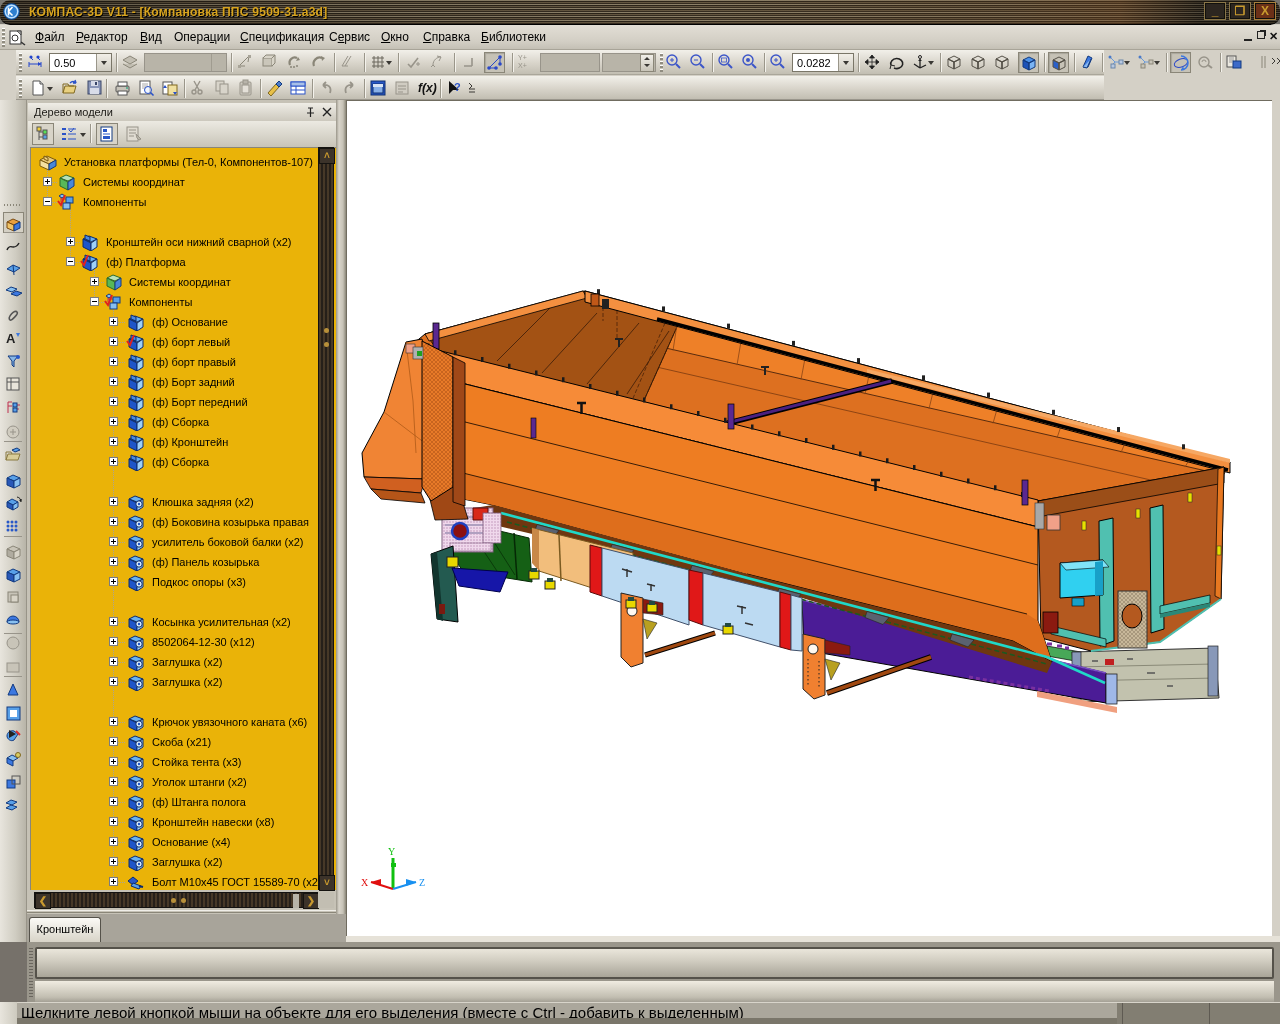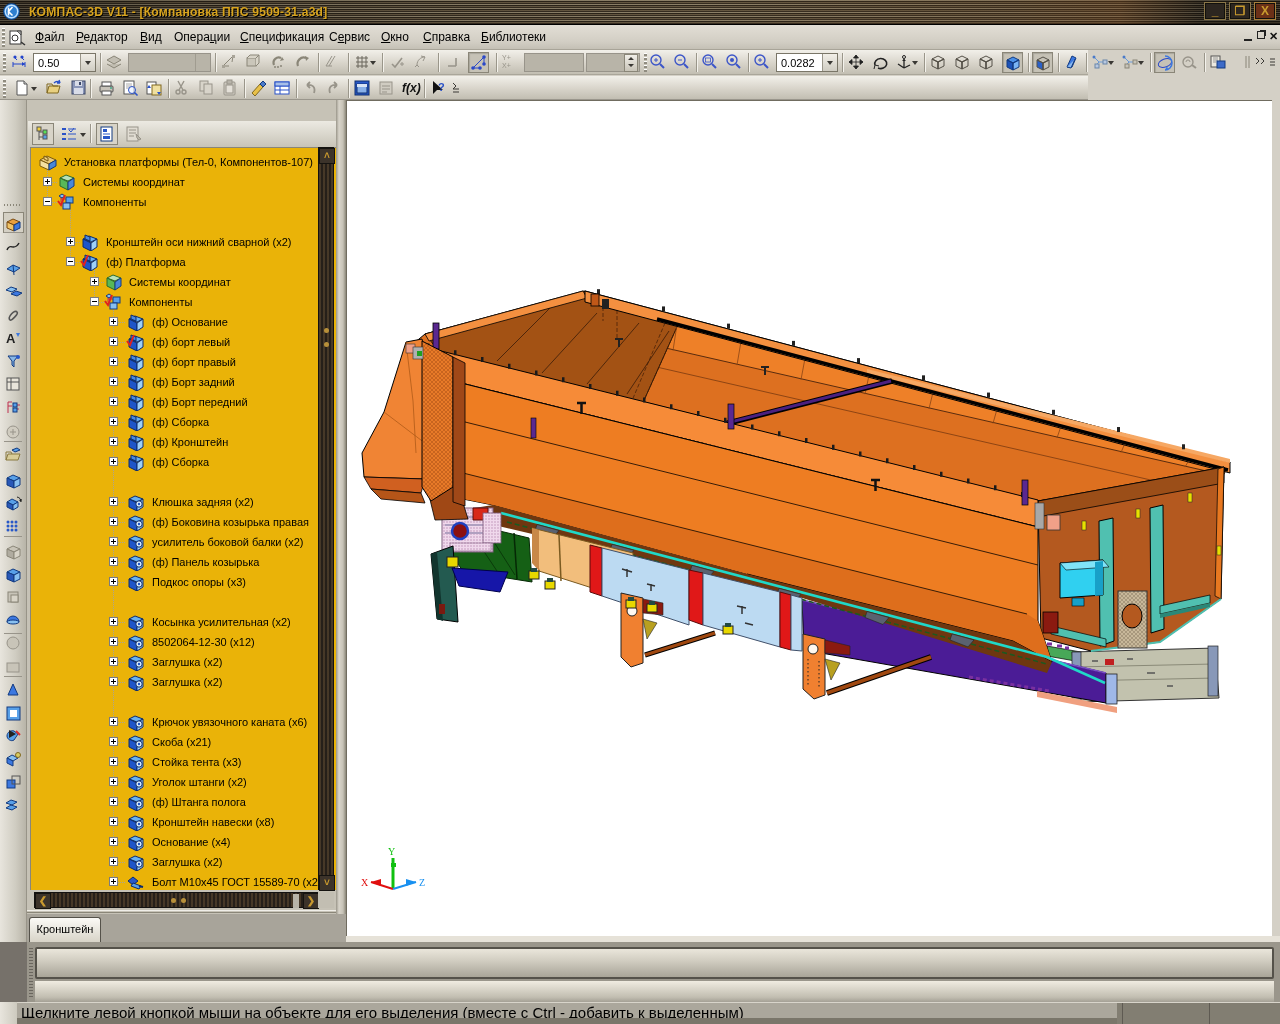--- a/index.html
+++ b/index.html
@@ -1,31 +1,31 @@
 <!DOCTYPE html>
 <html><head><meta charset="utf-8">
 <style>
 *{margin:0;padding:0;box-sizing:border-box}
 html,body{width:1280px;height:1024px;overflow:hidden}
 body{position:relative;font-family:"Liberation Sans",sans-serif;background:#d4d0c6}
 .ab{position:absolute}
 
 #title{left:0;top:0;width:1280px;height:25px;
  background:repeating-linear-gradient(180deg,#94886f 0 1px,#2e261b 1px 2px,#6a5c45 2px 3px,#372e22 3px 4px);
- border-bottom:1px solid #000;}
+ border-bottom:1px solid #000;border-radius:10px;}
 #title .shade{position:absolute;inset:0;background:linear-gradient(90deg,rgba(0,0,0,.42) 0,rgba(0,0,0,.25) 180px,rgba(0,0,0,.12) 420px,rgba(40,28,14,.08) 700px,rgba(80,50,22,.25) 1000px,rgba(95,55,22,.42) 1120px,rgba(0,0,0,.45) 1200px);}
 #title .txt{position:absolute;left:29px;top:4px;color:#d8a41e;font-size:13.5px;font-weight:bold;
  letter-spacing:.2px;transform:scaleX(.90);transform-origin:0 0;white-space:nowrap;text-shadow:1px 1px 0 #000}
 .tbtn{position:absolute;top:2px;width:22px;height:18px;background:#2c2620;border:1px solid #8a7648;box-shadow:inset 0 0 0 1px #11100c;color:#c99b2e;font-weight:bold;text-align:center;line-height:16px;font-size:12px}
 
 #menu{left:0;top:25px;width:1280px;height:25px;background:linear-gradient(180deg,#e2ded5 0,#d2cec4 70%,#c4c0b5 100%);border-bottom:1px solid #a8a498}
 #menu .mi{position:absolute;top:5px;font-size:12px;color:#000;white-space:nowrap}
 #menu u{text-decoration:underline}
 
-.trow{left:0;width:1088px;height:25px;background:linear-gradient(180deg,#f2f0ea 0,#d8d4ca 55%,#c2beb2 100%)}
+.trow{left:16px;width:1088px;height:25px;background:linear-gradient(180deg,#f2f0ea 0,#d8d4ca 55%,#c2beb2 100%)}
 .grip{position:absolute;top:3px;width:3px;height:19px;background:repeating-linear-gradient(180deg,#fff 0 1px,#908c80 1px 3px,#c8c4b8 3px 4px)}
 .tsep{position:absolute;top:3px;width:2px;height:19px;border-left:1px solid #9a968a;border-right:1px solid #f4f2ec}
 .ic{position:absolute;top:2px;width:21px;height:21px}
 .ic.press{background:#c6c2b6;border:1px solid #8a8678;box-shadow:inset 1px 1px 1px rgba(0,0,0,.15)}
 .combo{position:absolute;top:3px;height:19px;background:#fff;border:1px solid #7a7668;font-size:11px}
 .combo .v{position:absolute;left:4px;top:3px;color:#000}
 .combo .d{position:absolute;right:0;top:0;width:15px;height:17px;background:linear-gradient(180deg,#f2efe8,#cfccc2);border-left:1px solid #9a968a}
 .combo .d:after{content:"";position:absolute;left:4px;top:7px;border:3.5px solid transparent;border-top:4px solid #3a3834}
 .gcombo{position:absolute;top:3px;height:19px;background:#b8b4a8;border:1px solid #98948a}
 .gcombo .d{position:absolute;right:0;top:0;width:15px;height:17px;background:#b8b4a8;border-left:1px solid #a09c90}
@@ -499,20 +499,29 @@
 <div class="doth" style="left:4px;top:132px;width:18px;background:#98948a"></div>
 <div class="doth" style="left:4px;top:341px;width:18px;background:#98948a"></div>
 <div class="doth" style="left:4px;top:436px;width:18px;background:#98948a"></div>
 <div class="doth" style="left:4px;top:533px;width:18px;background:#98948a"></div>
 <div class="doth" style="left:4px;top:576px;width:18px;background:#98948a"></div>
 <svg class="ab" style="left:7px;top:628px" width="12" height="12">
       <path d="M2 2 l7 4 -7 4z" fill="#222"></path>
     </svg>
 </div>
 <div id="tpanel" class="ab">
+<div id="thead">
+      <span style="position:absolute;left:6px;top:3px">Дерево модели</span>
+<svg class="ab" style="right:24px;top:3px" width="12" height="12">
+        <path d="M4 2 h5 M6.5 2 v5 M3 7 h7 M6.5 7 v4" stroke="#222" stroke-width="1.2"></path>
+      </svg>
+<svg class="ab" style="right:7px;top:3px" width="12" height="12">
+        <path d="M2 2 l8 8 M10 2 l-8 8" stroke="#222" stroke-width="1.4"></path>
+      </svg>
+    </div>
 <div id="ttool">
 <div class="ab" style="left:4px;top:2px;width:22px;height:22px;background:#d8d4c8;border:1px solid #8a8678"><svg width="22" height="22">
           <path d="M6 4 v12 M6 8 h5 M6 13 h5" stroke="#555" fill="none"></path>
           <rect x="4" y="3" width="4" height="4" fill="#f0d040" stroke="#555"></rect>
           <rect x="10" y="6" width="4" height="4" fill="#58e058" stroke="#555"></rect>
           <rect x="10" y="11" width="4" height="4" fill="#58a0e8" stroke="#555"></rect>
         </svg></div>
 <svg class="ab" style="left:30px;top:3px" width="22" height="22">
         <path d="M4 5 h4 M4 10 h4 M4 15 h4" stroke="#2a52c8" stroke-width="2"></path>
         <path d="M10 5 h8 M10 10 h8 M10 15 h8" stroke="#2a52c8"></path>

